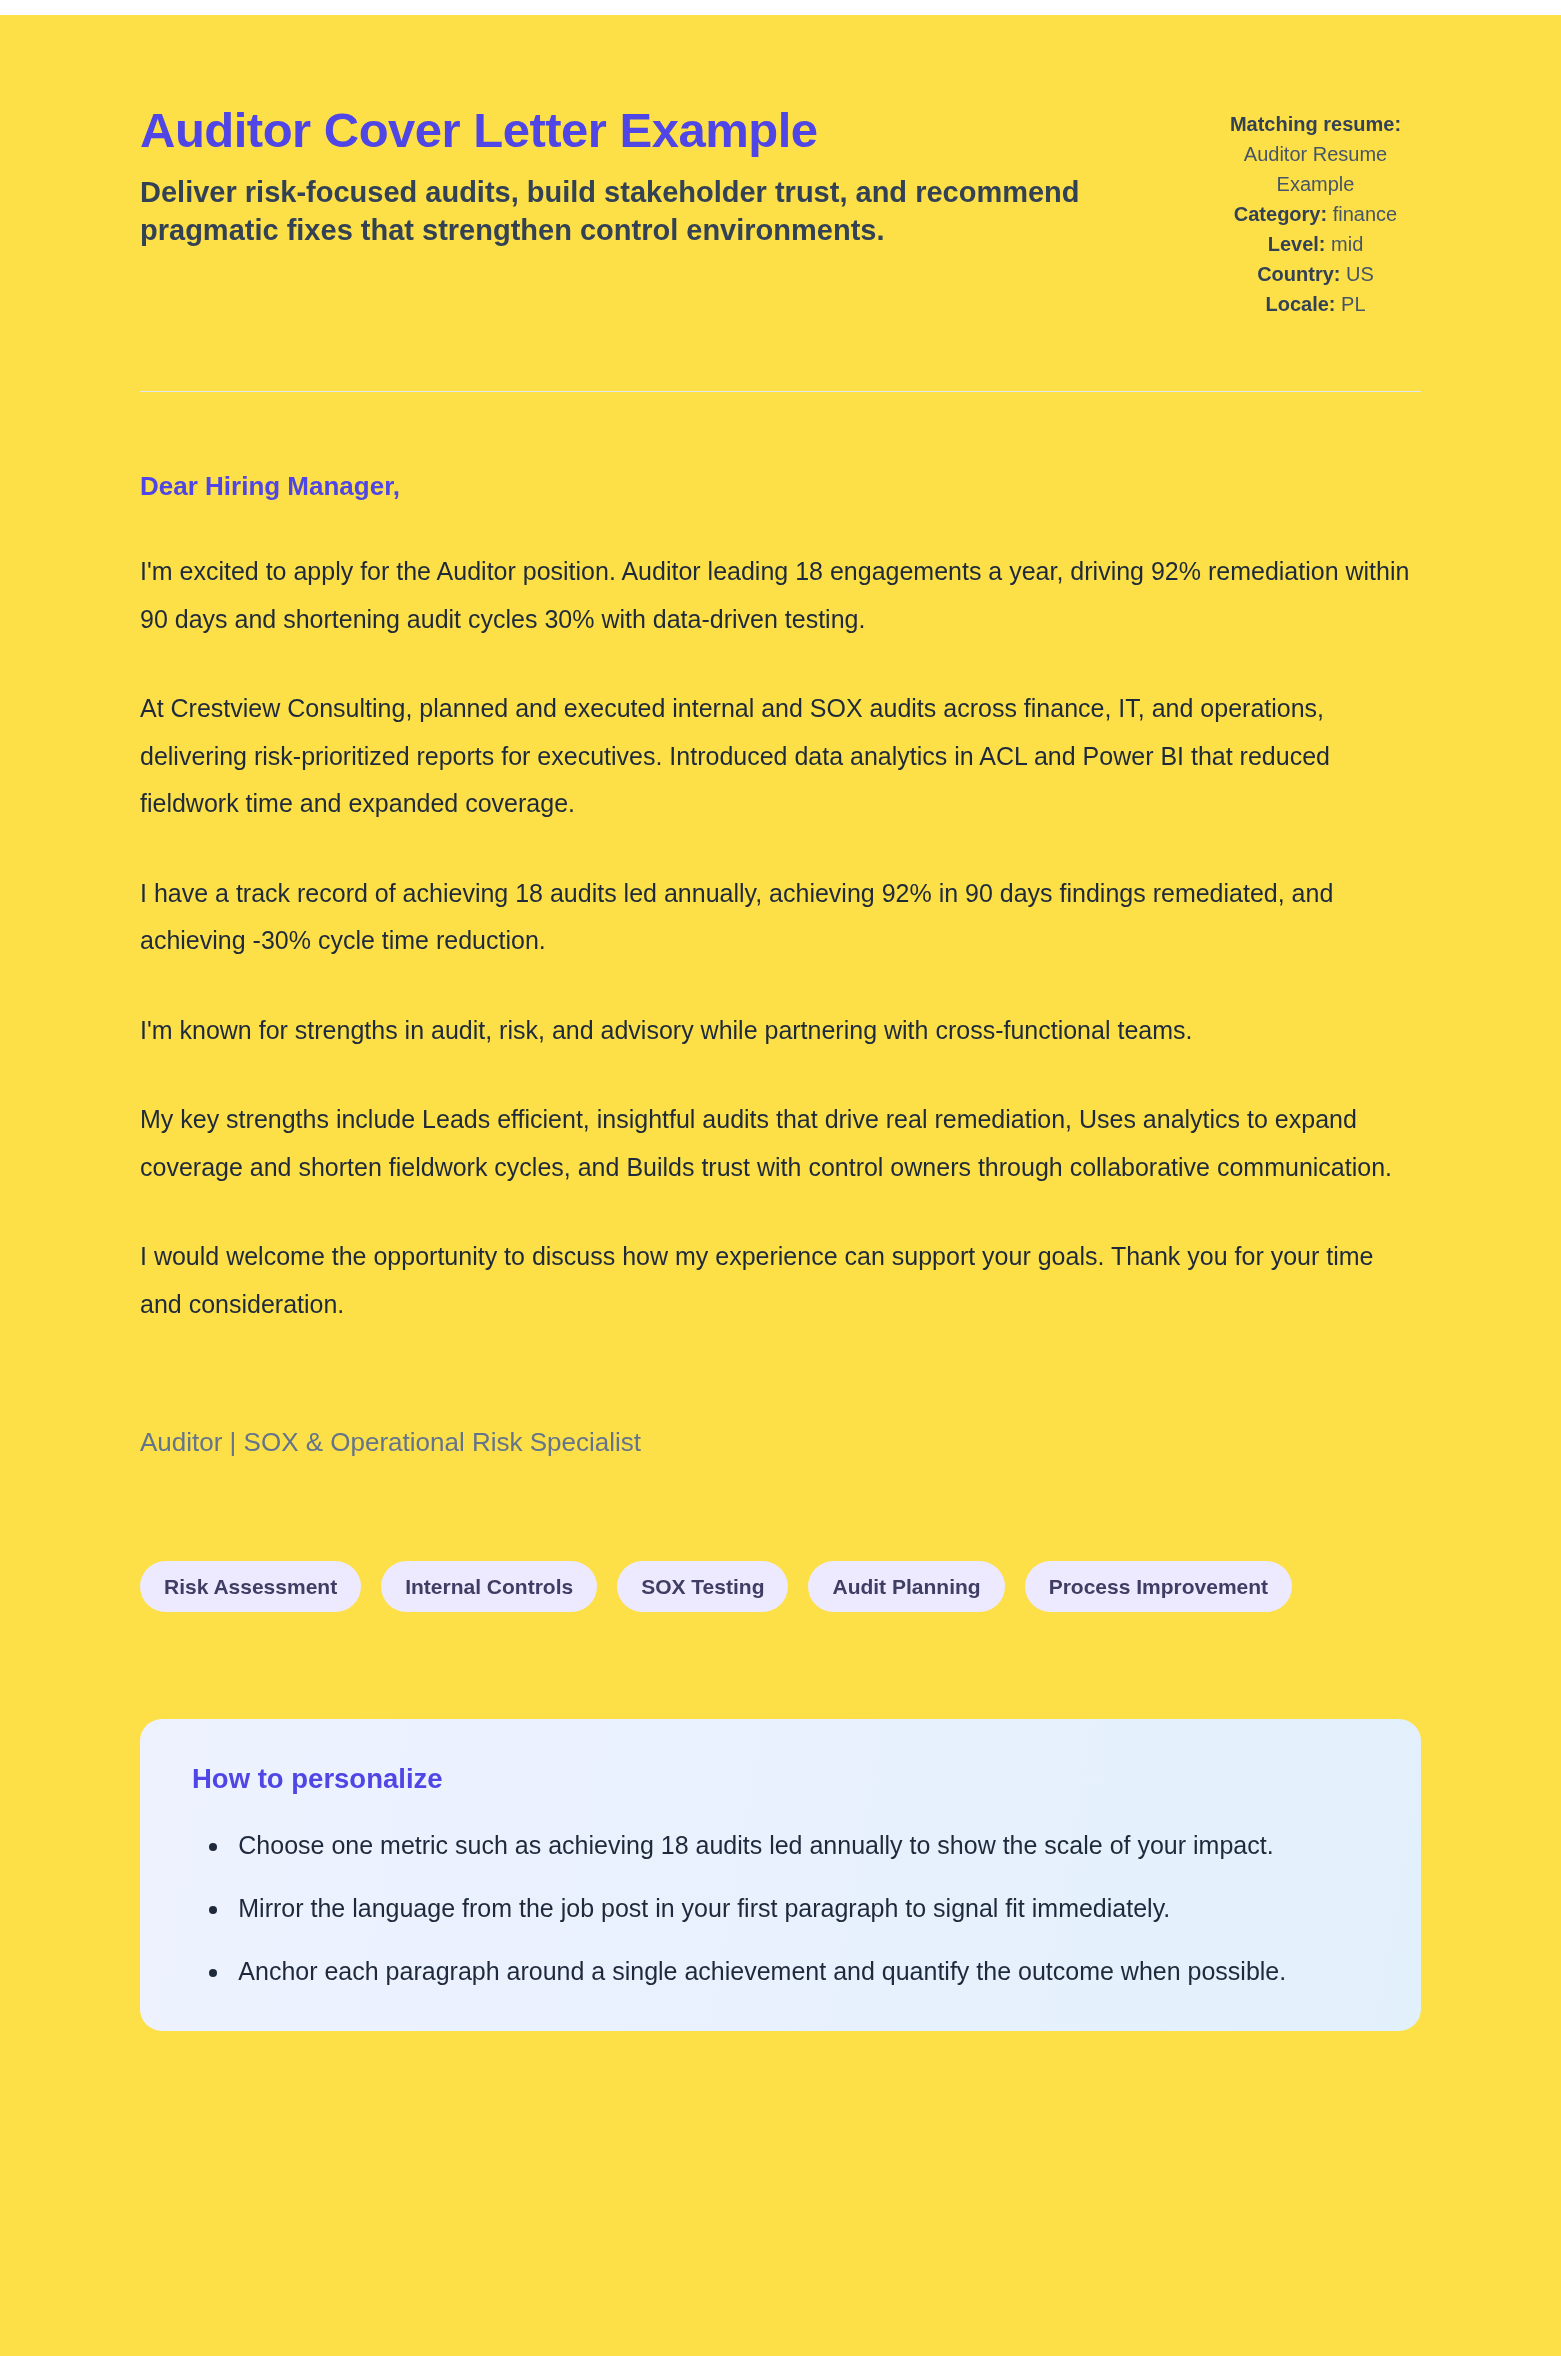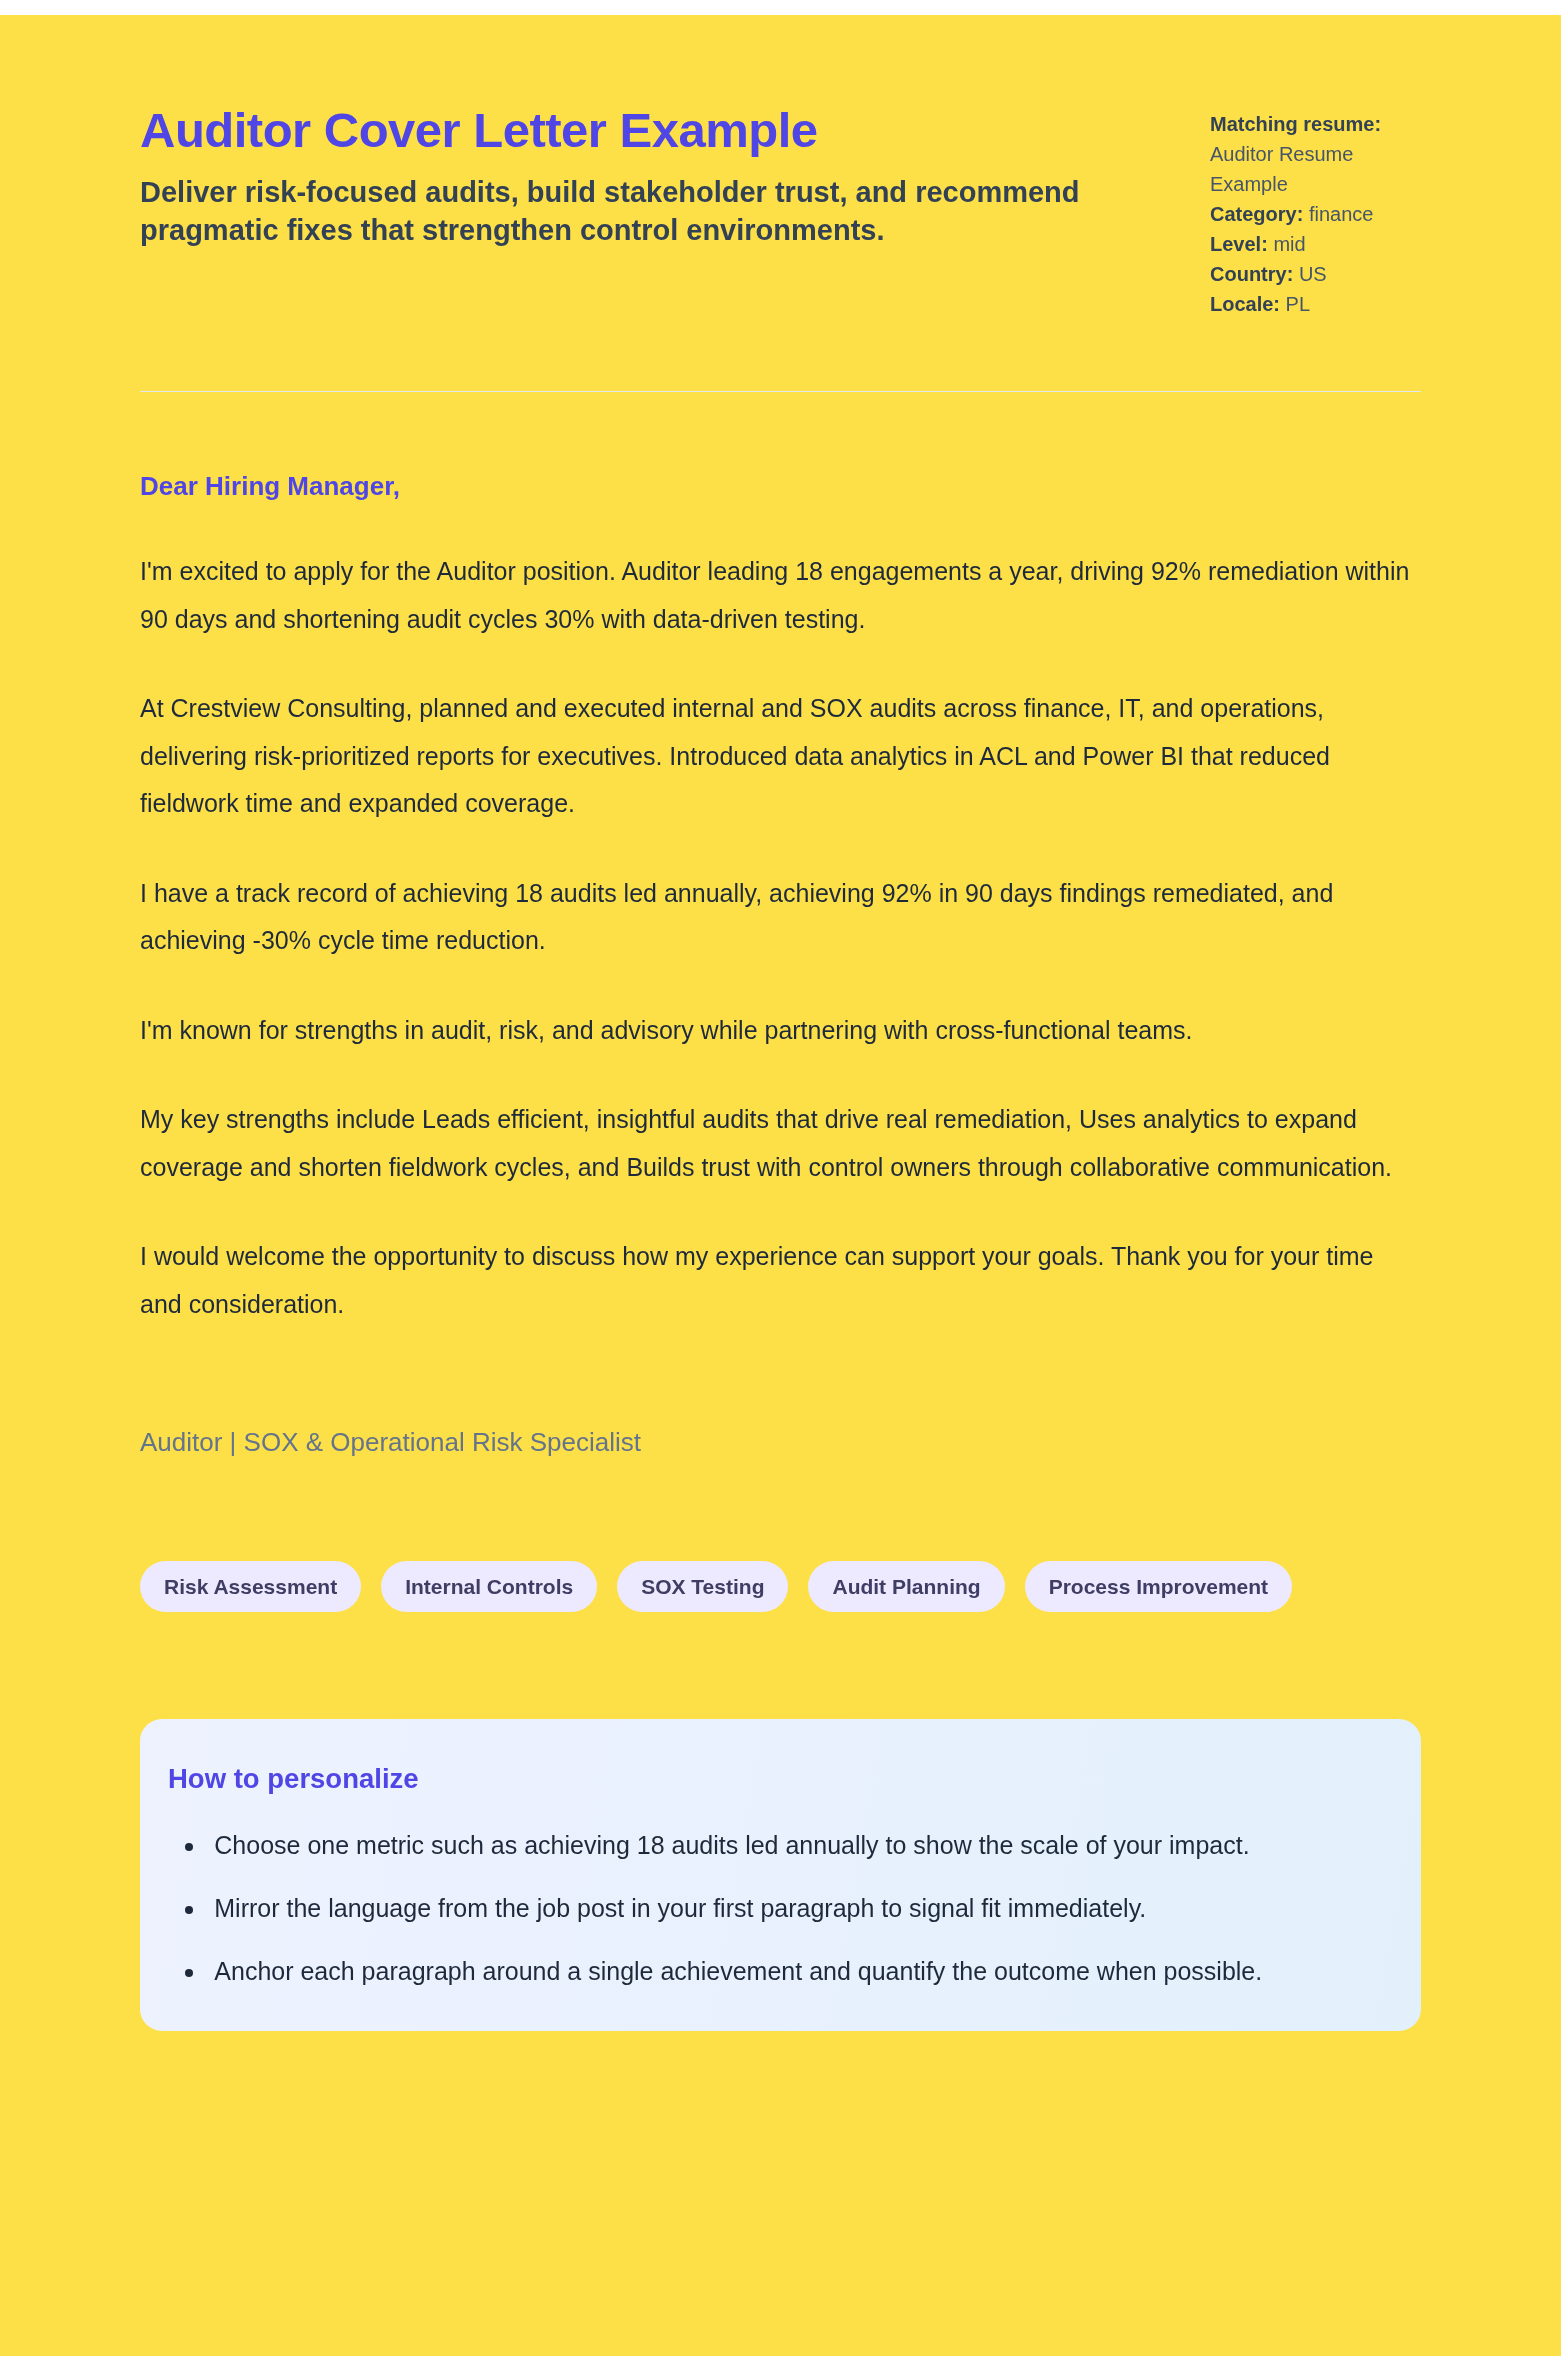--- a/index.html
+++ b/index.html
@@ -45,21 +45,21 @@
   }
   .subtitle{
     font-size:29px;
     font-weight:700;
     color:var(--heading);
     line-height:1.32;
     max-width:992px;
   }
   .meta{
     width:211px;
-    text-align:left;
+    text-align:center;
     padding-top:7.3px;
     flex-shrink:0;
   }
   .meta-row{
     font-size:20px;
     line-height:1.5;
     color:var(--muted);
     font-weight:400;
   }
   .meta-label{
@@ -115,21 +115,21 @@
     padding:14.7px 24px;
     border-radius:917px;
     white-space:nowrap;
     font-weight:bold;
   }
   
   .personalize-card{
     margin-top:107px;
     background:linear-gradient(100deg,var(--cardFrom) 0%,var(--cardTo) 100%);
     border-radius:22px;
-    padding:44px 51px 37px 28px;
+    padding:44px 51px 37px 52px;
   }
   .personalize-title{
     font-size:27.5px;
     font-weight:700;
     color:var(--accent);
     margin-bottom:27.5px;
   }
   .personalize-list{
     list-style:disc;
     padding-left:39px;

